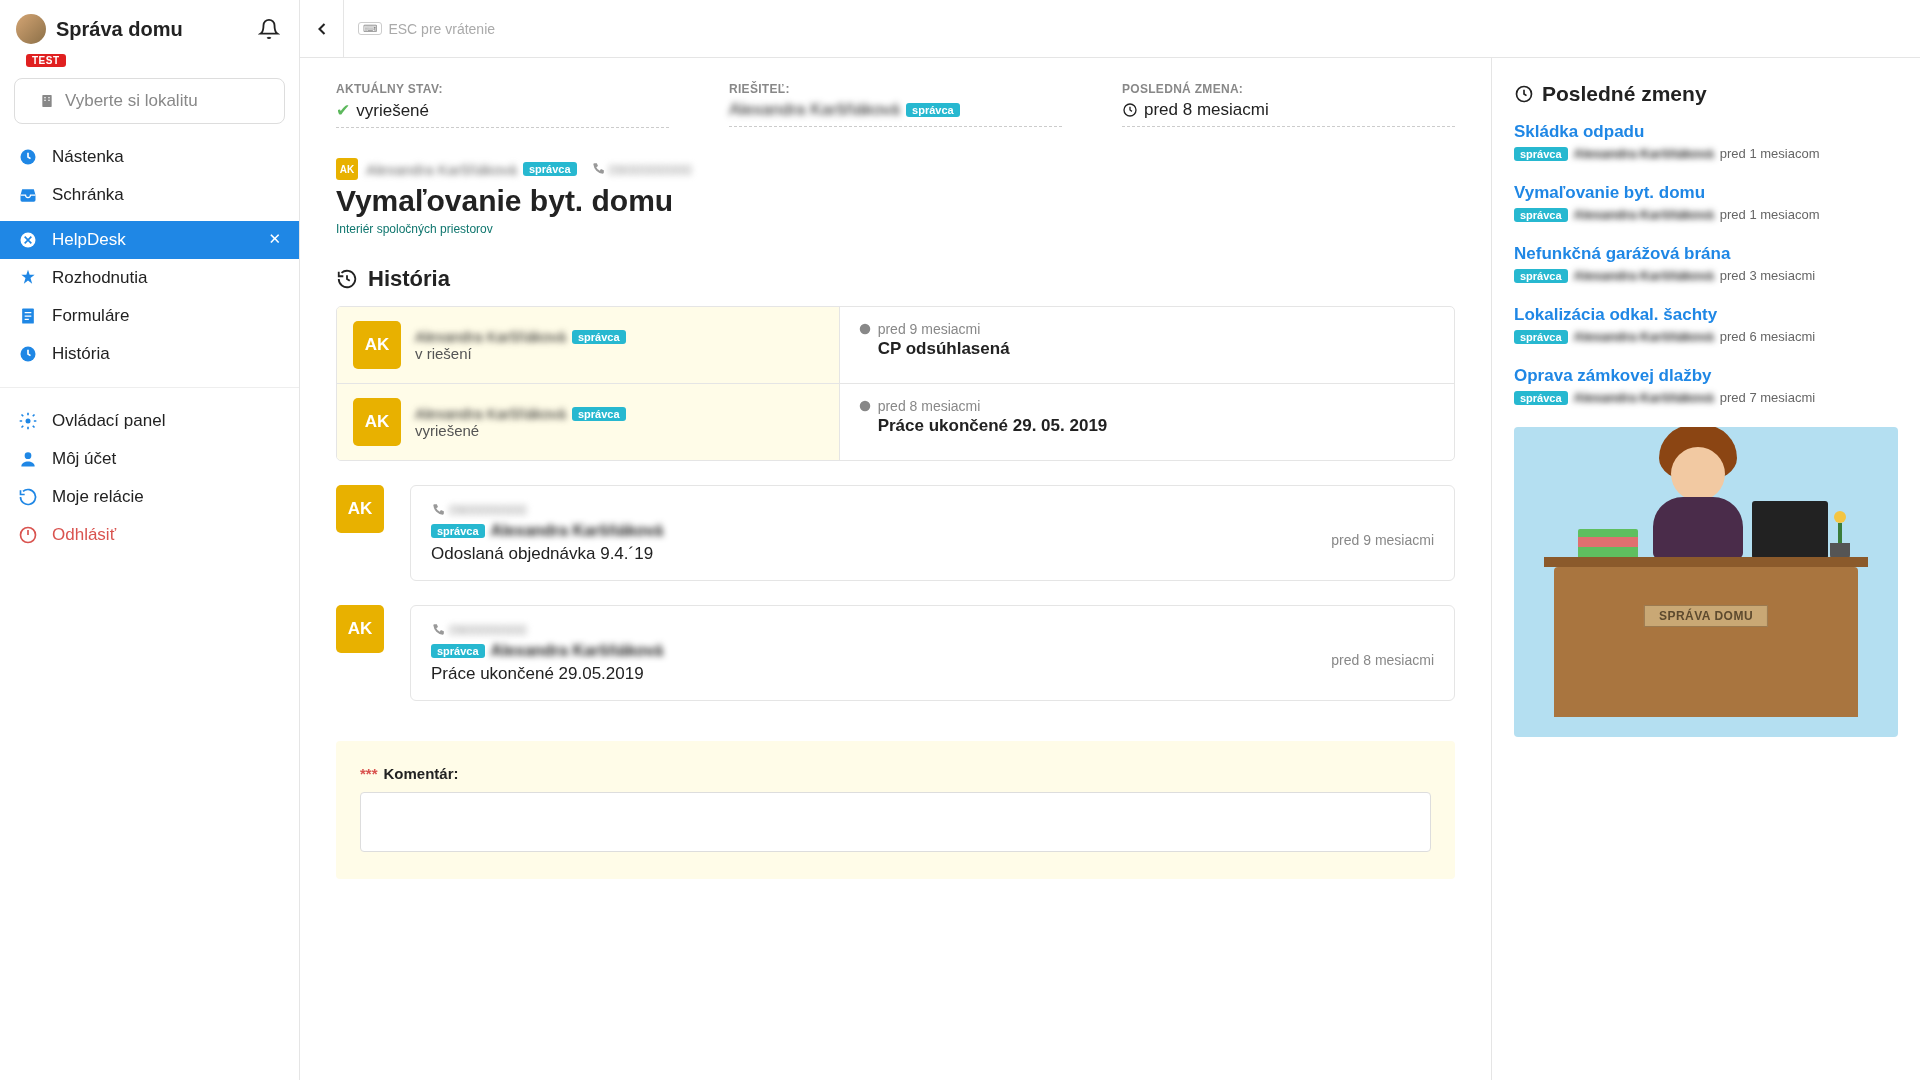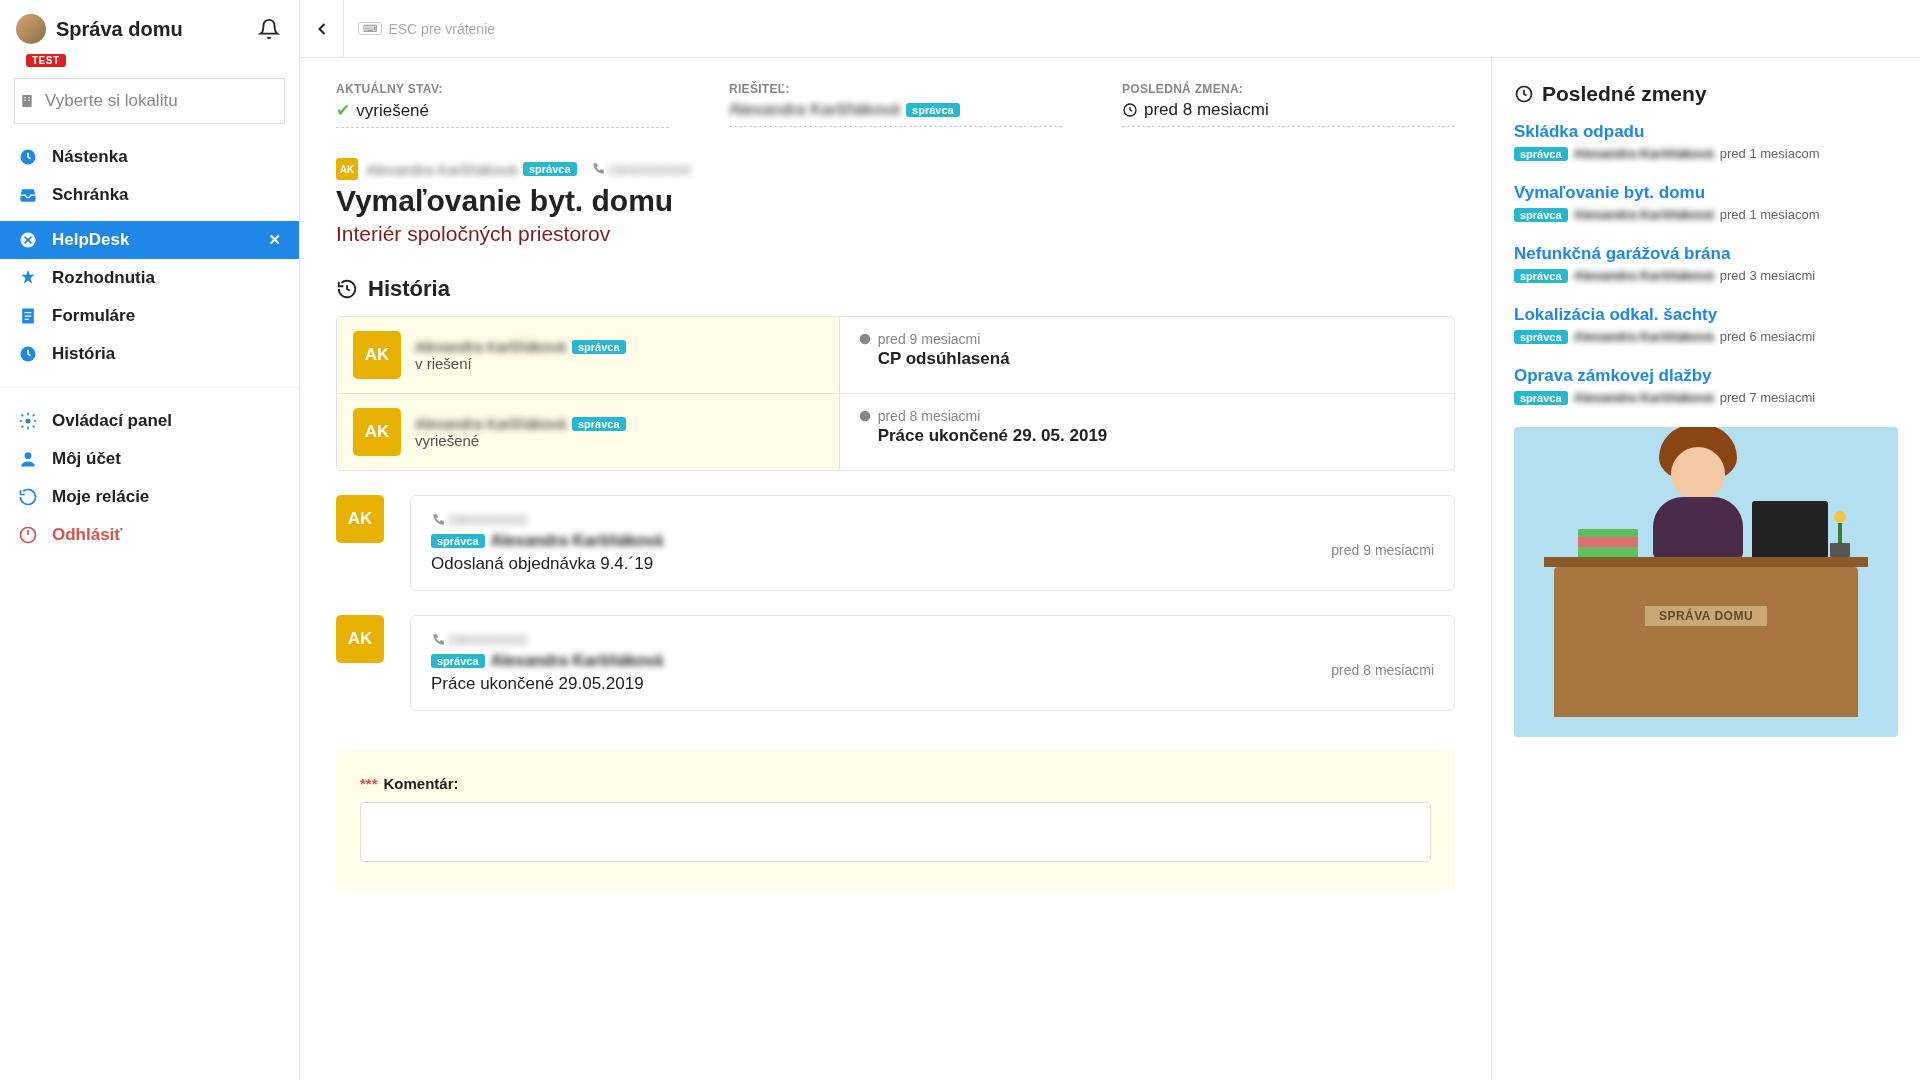--- a/index.html
+++ b/index.html
@@ -5,24 +5,24 @@
 * { box-sizing: border-box; margin: 0; padding: 0; }
 body { font-family: -apple-system, BlinkMacSystemFont, "Segoe UI", Helvetica, Arial, sans-serif; font-size: 14px; color: #222; background: #fff; width: 1920px; height: 1080px; overflow: hidden; }
 
 
 .sidebar { position: absolute; left: 0; top: 0; width: 300px; height: 1080px; border-right: 1px solid #e5e5e5; background: #fff; }
 .sidebar-header { display: flex; align-items: center; padding: 14px 16px 6px 16px; }
 .avatar { width: 30px; height: 30px; border-radius: 50%; background: linear-gradient(135deg,#d4a574,#8b6f47); margin-right: 10px; }
 .app-title { font-size: 20px; font-weight: 700; flex: 1; }
 .bell-wrap { width: 28px; height: 28px; display: flex; align-items: center; justify-content: center; }
 .test-badge { position: absolute; left: 26px; top: 54px; background: #e02020; color: #fff; font-size: 10px; font-weight: 700; padding: 1px 6px; border-radius: 3px; letter-spacing: 0.5px;}
-.locality-select { margin: 28px 14px 10px 14px; border: 1px solid #ddd; border-radius: 0; padding: 12px 4px; display: flex; align-items: center; color: #888; font-size: 17px; text-align: center; }
+.locality-select { margin: 28px 14px 10px 14px; border: 1px solid #ddd; border-radius: 8px; padding: 12px 24px; display: flex; align-items: center; color: #888; font-size: 17px; text-align: center; }
 .locality-select svg { margin-right: 10px; }
 .nav { padding: 4px 0; }
-.nav-item { display: flex; align-items: center; padding: 9px 18px; font-size: 17px; cursor: pointer; font-weight: bold; }
+.nav-item { display: flex; padding: 9px 18px; font-size: 17px; cursor: pointer; }
 .nav-item svg { width: 20px; height: 20px; margin-right: 14px; flex-shrink: 0; }
 .nav-item.active { background: #1f87e5; color: #fff; margin-top: 7px; }
 .nav-item.active svg { fill: #fff; }
 .nav-item .close-x { margin-left: auto; color: #fff; font-size: 15px; }
 .nav-divider { border-top: 1px solid #eee; margin: 10px 0; }
 .nav-item.red { color: #d9534f; }
 
 
 .topbar { position: absolute; left: 300px; top: 0; right: 0; height: 58px; border-bottom: 1px solid #e5e5e5; display: flex; align-items: center; padding: 0 20px; }
 .topbar-back { width: 44px; height: 58px; display:flex; align-items:center; justify-content:center; border-right:1px solid #e5e5e5; margin-left:-20px; margin-right:14px;}
@@ -35,21 +35,21 @@
 .status-block { flex: 1; }
 .status-label { font-size: 12px; font-weight: 700; color: #888; text-transform: uppercase; letter-spacing: 0.3px; margin-bottom: 4px;}
 .status-value { font-size: 17px; display: flex; align-items: center; flex-wrap: wrap; }
 .status-divider { border-bottom: 1px dashed #ccc; margin-top: 6px; }
 .green-check { color: #5cb85c; margin-right: 6px; }
 .badge-spravca { background: #27b8d0; color: #fff; font-size: 11px; font-weight: 600; padding: 1px 6px; border-radius: 3px; margin-left: 6px;}
 .small-ak { display:inline-flex; width:22px; height:22px; background:#e8b100; color:#fff; font-size:10px; font-weight:700; align-items:center; justify-content:center; border-radius:3px; margin-right:8px;}
 .ticket-author-row { display:flex; align-items:center; margin-bottom:2px; font-size:15px; color:#666;}
 .ticket-author-row .phone { margin-left:14px; display:flex; align-items:center; color:#999;}
 .ticket-title { font-size: 30px; font-weight: 700; margin: 4px 0 4px 0; }
-.ticket-subtitle { font-size: 21px; color: #7f1d1d; margin-bottom: 30px; }
+.ticket-subtitle { font-size: 12px; color: #0f766e; margin-bottom: 30px; }
 .section-header { display:flex; align-items:center; font-size:22px; font-weight:700; margin-bottom:14px;}
 .section-header svg { margin-right:10px;}
 .history-table { border:1px solid #e5e5e5; border-radius:5px; overflow:hidden; }
 .history-row { display:flex; border-bottom:1px solid #e5e5e5; }
 .history-row:last-child { border-bottom:none;}
 .history-left { width:45%; background:#fffce8; padding:14px 16px; display:flex; align-items:center; border-right:1px solid #e5e5e5;}
 .ak-box { width:48px; height:48px; background:#e8b100; color:#fff; font-size:17px; font-weight:700; display:flex; align-items:center; justify-content:center; border-radius:5px; margin-right:14px; flex-shrink:0;}
 .h-name-row { display:flex; align-items:center; font-size:15px;}
 .h-status { color:#555; font-size:15px;}
 .history-right { flex:1; padding:14px 18px;}

